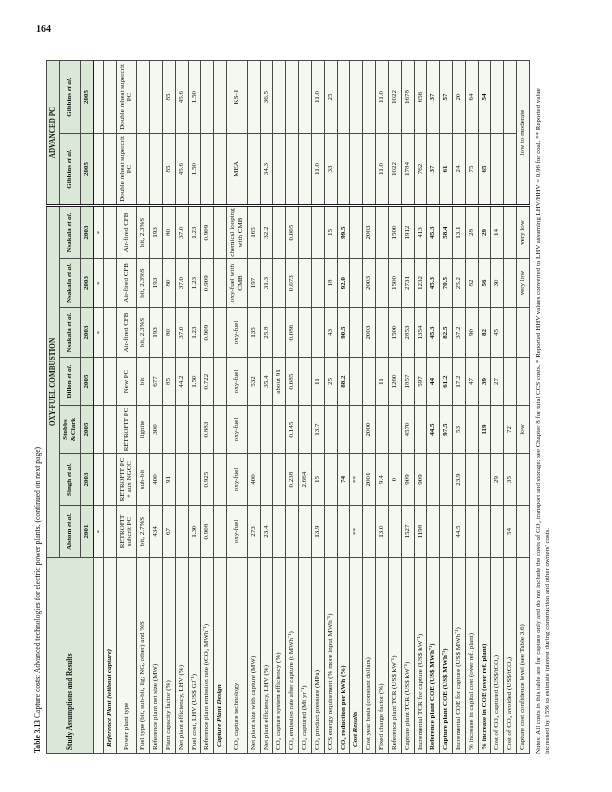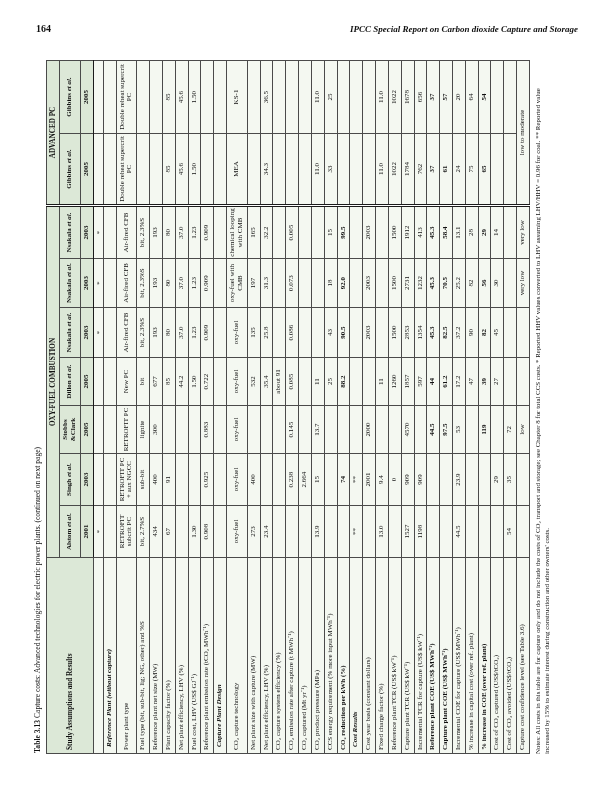--- a/index.html
+++ b/index.html
@@ -1,19 +1,19 @@
 <!DOCTYPE html>
 <html><head>
 <meta charset="utf-8">
 <style>
   html,body{margin:0;padding:0;}
   body{width:612px;height:792px;position:relative;background:#ffffff;overflow:hidden;
        font-family:"Liberation Serif", serif;color:#111;}
   .running{position:absolute;top:23px;left:36px;right:34px;display:flex;
-           justify-content:space-between;align-items:baseline;}
+           justify-content:flex-start;align-items:baseline;}
   .pageno{font-weight:bold;font-size:10px;}
   .runhead{font-style:italic;font-weight:bold;font-size:9px;}
   
   .rot-outer{position:absolute;left:33px;top:61px;width:560px;height:693px;}
   .rot-inner{position:absolute;top:0;left:0;width:693px;
              transform-origin:top left;
              transform:rotate(-90deg) translateX(-693px);}
   .caption{font-size:7.6px;margin:0 0 4px 1px;white-space:nowrap;}
   .caption b{font-weight:bold;}
   table{border-collapse:collapse;table-layout:fixed;width:693px;
@@ -33,21 +33,20 @@
   .section .rowlabel{font-style:italic;font-weight:bold;padding-left:6px;}
   .boldrow td{font-weight:bold;}
   .dbl{border-left:3px double #1a1a1a;}
   .notes{font-size:6.9px;line-height:1.3;width:693px;margin-top:4px;}
 </style>
 </head>
 <body>
 
 <div class="running">
   <span class="pageno">164</span>
-  <span class="runhead">IPCC Special Report on Carbon dioxide Capture and Storage</span>
 </div>
 
 <div class="rot-outer">
   <div class="rot-inner">
     <div class="caption"><b>Table 3.13</b><span> Capture costs: Advanced technologies for electric power plants. (continued on next page)</span></div>
     <table>
       <colgroup>
           <col style="width: 196px;">
           <col style="width: 52px;">
           <col style="width: 52px;">

